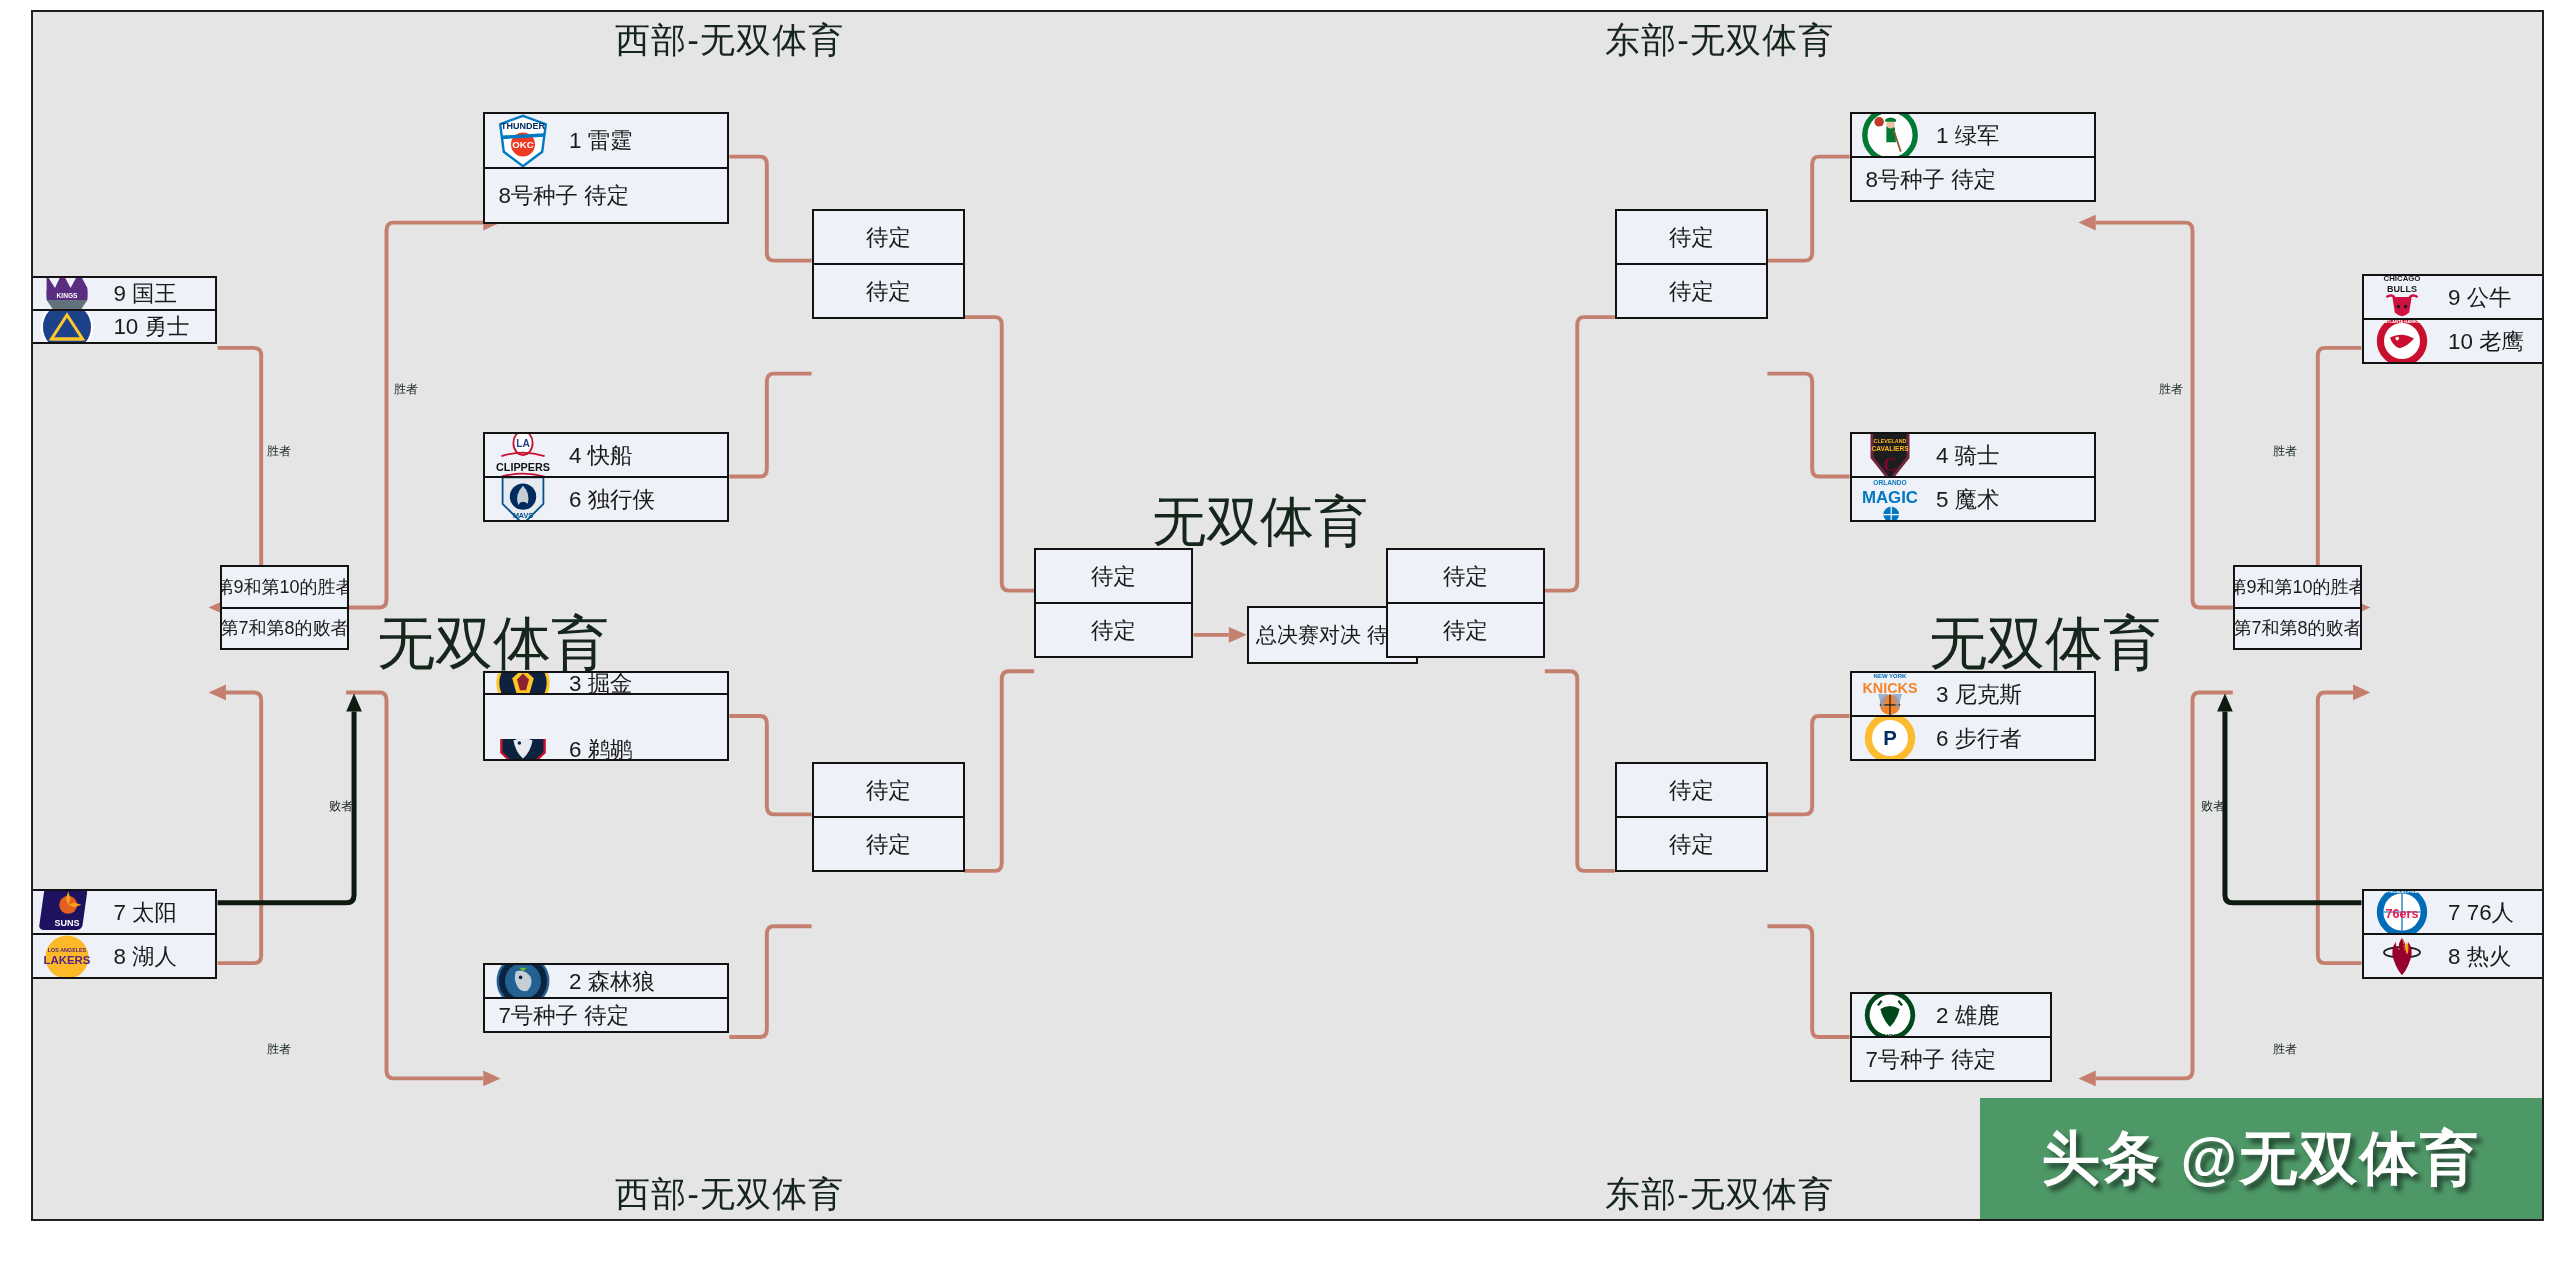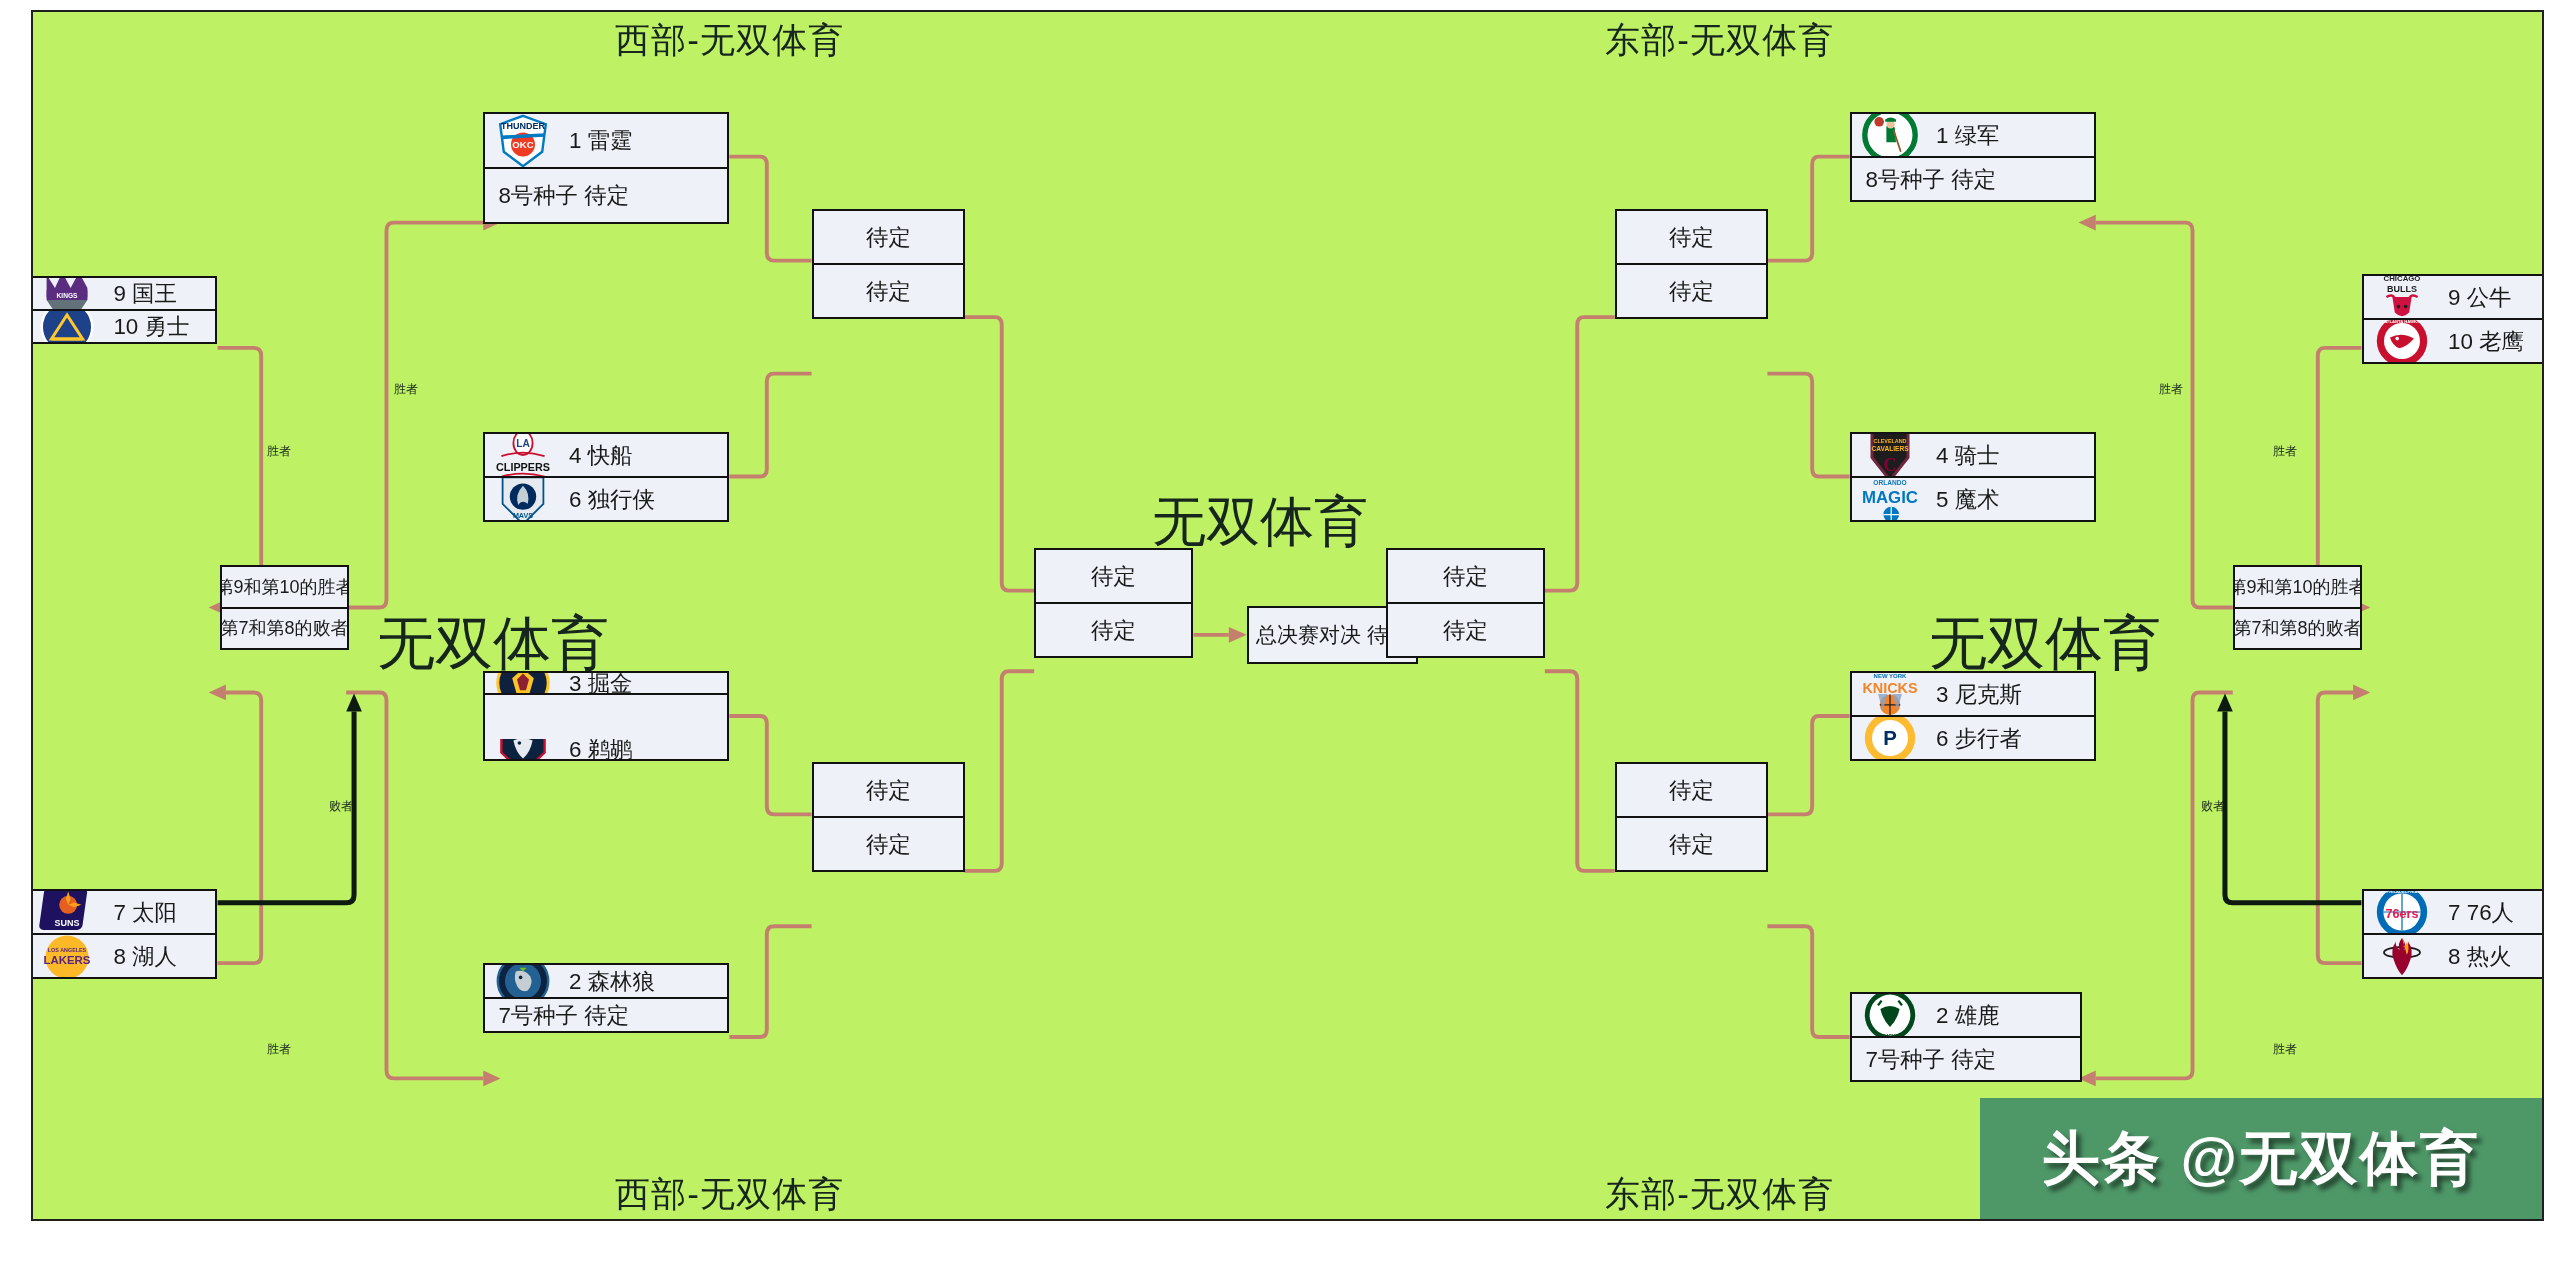--- a/index.html
+++ b/index.html
@@ -6,21 +6,21 @@
   #stage{
     position:relative;
     width:2576px;height:1273px;
     background:#ffffff;
     font-family:"Liberation Sans","DejaVu Sans",sans-serif;
     overflow:hidden;
   }
   #canvas{
     position:absolute;left:31px;top:10px;
     width:2513px;height:1211px;
-    background:#bef264;
+    background:#e5e5e5;
     border:2.2px solid #1f1f1f;
     box-sizing:border-box;
     overflow:hidden;
   }
 
   
   .conf-title{
     position:absolute;
     color:#17261d;
     font-size:35px;
@@ -411,21 +411,21 @@
       <div class="slot team">
         <svg class="logo" viewBox="0 0 100 100">
           <circle cx="50" cy="50" r="42" fill="#fdbb30"></circle>
           <circle cx="50" cy="50" r="30" fill="#fff"></circle>
           <text x="50" y="62" font-size="34" font-weight="bold" fill="#002d62" text-anchor="middle" font-family="Liberation Sans, sans-serif">P</text>
         </svg>
         <span class="label">6 步行者</span>
       </div>
     </div>
 
-    <div class="box" style="left:1817px;top:980px;width:232px;height:90px;">
+    <div class="box" style="left:1817px;top:980px;width:202px;height:90px;">
       <div class="slot top team">
         <svg class="logo" viewBox="0 0 100 100">
           <circle cx="50" cy="50" r="42" fill="#00471b"></circle>
           <circle cx="50" cy="50" r="34" fill="#fff"></circle>
           <path d="M34 40 Q50 30 66 40 Q62 58 50 70 Q38 58 34 40 Z" fill="#00471b"></path>
           <path d="M30 34 L36 26 M70 34 L64 26" stroke="#00471b" stroke-width="4"></path>
           <text x="50" y="88" font-size="9" font-weight="bold" fill="#00471b" text-anchor="middle" font-family="Liberation Sans, sans-serif">BUCKS</text>
         </svg>
         <span class="label">2 雄鹿</span>
       </div>

